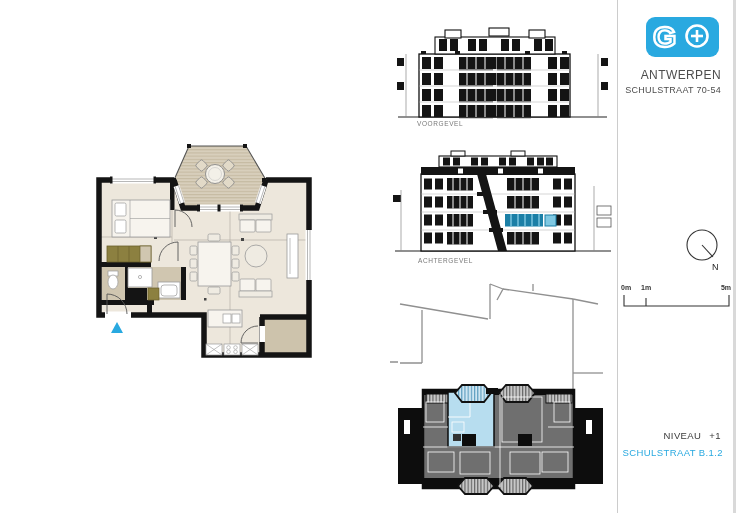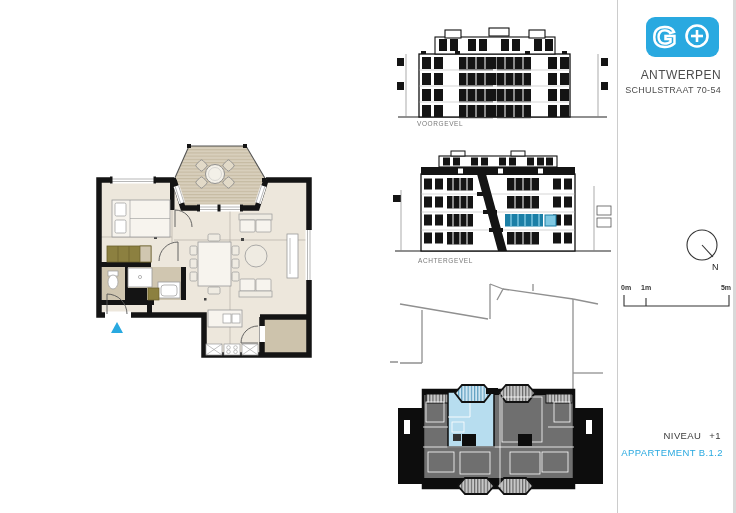--- a/index.html
+++ b/index.html
@@ -471,16 +471,16 @@
         <text x="0" y="8">0m</text>
         <text x="20" y="8">1m</text>
         <text x="110" y="8" text-anchor="end">5m</text>
       </g>
       <path d="M3,13 L3,24 L108,24 L108,13 M25,16 L25,24" stroke="#333" stroke-width="1.1" fill="none"></path>
     </svg>
 
     <div class="niveau">
       <span>NIVEAU</span><b>+1</b>
     </div>
-    <div class="apt">APPARTEMENT B.1.2</div>
+    <div class="apt">SCHULSTRAAT B.1.2</div>
   </div>
   <div class="edge-strip"></div>
 </div>
 
 </body></html>

